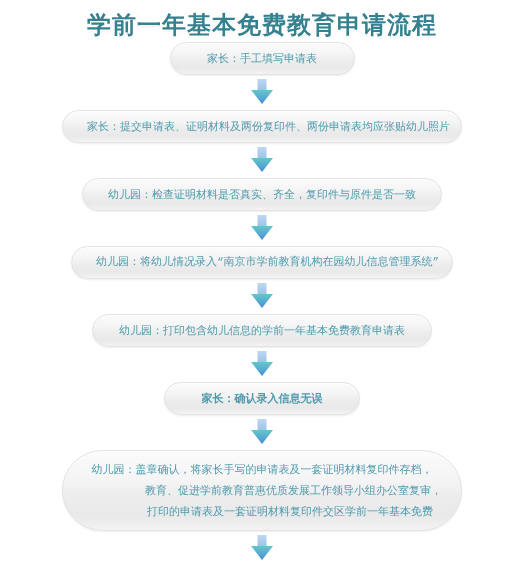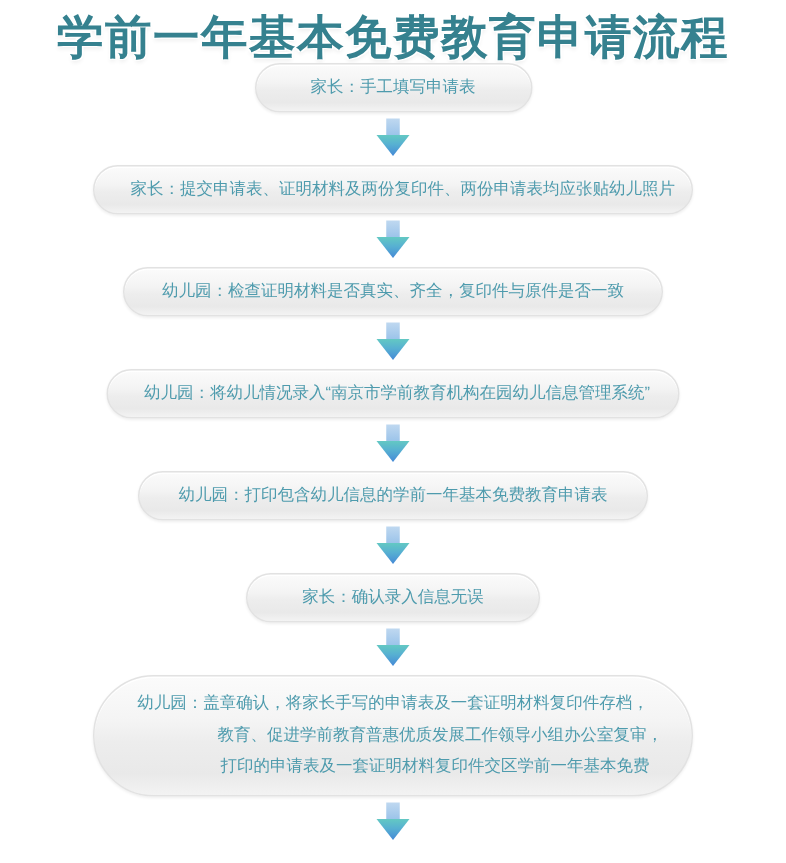--- a/index.html
+++ b/index.html
@@ -20,21 +20,21 @@
     height: 575px;
     display: flex;
     flex-direction: column;
     align-items: center;
   }
 
   
   .title {
     margin-top: 8px;
     margin-bottom: 0;
-    font-size: 31px;
+    font-size: 24px;
     line-height: 34px;
     font-weight: bold;
     letter-spacing: 1px;
     color: #35818f;
     text-shadow:
        1px  1px 0 rgba(255,255,255,0.95),
       -1px -1px 0 rgba(255,255,255,0.95),
        1px -1px 0 rgba(255,255,255,0.85),
       -1px  1px 0 rgba(255,255,255,0.85),
        0 2px 3px rgba(0,0,0,0.07);
@@ -152,21 +152,21 @@
           <stop offset="45%" stop-color="#57b0d2"></stop>
           <stop offset="100%" stop-color="#4589d6"></stop>
         </linearGradient>
       </defs>
       <rect x="10.5" y="1" width="9" height="11" fill="url(#shaftGrad3)"></rect>
       <path d="M4 12 L26 12 L15 26 Z" fill="url(#headGrad3)"></path>
     </svg>
   </span>
 </div>
       <div style="display: flex; justify-content: center;">
-        <div class="node" style="width: 382px; margin: 0px auto;">幼儿园：将幼儿情况录入“南京市学前教育机构在园幼儿信息管理系统”</div>
+        <div class="node" style="width: 382px; margin: 0px auto; font-family: Liberation Mono, monospace;">幼儿园：将幼儿情况录入“南京市学前教育机构在园幼儿信息管理系统”</div>
       </div>
       <div style="display: flex; justify-content: center;">
   <span class="arrow-wrap">
     <svg class="arrow" viewBox="0 0 30 30" xmlns="http://www.w3.org/2000/svg">
       <defs>
         <linearGradient id="shaftGrad4" x1="0" y1="0" x2="0" y2="1">
           <stop offset="0%" stop-color="#bfd8f0"></stop>
           <stop offset="100%" stop-color="#9cc4ea"></stop>
         </linearGradient>
         <linearGradient id="headGrad4" x1="0" y1="0" x2="0" y2="1">
@@ -195,21 +195,21 @@
           <stop offset="0%" stop-color="#63c8c3"></stop>
           <stop offset="45%" stop-color="#57b0d2"></stop>
           <stop offset="100%" stop-color="#4589d6"></stop>
         </linearGradient>
       </defs>
       <rect x="10.5" y="1" width="9" height="11" fill="url(#shaftGrad5)"></rect>
       <path d="M4 12 L26 12 L15 26 Z" fill="url(#headGrad5)"></path>
     </svg>
   </span>
 </div>
-      <div style="display: flex; justify-content: center;">
+      <div style="display: flex; justify-content: center; font-weight: bold;">
         <div class="node" style="width: 196px; margin: 0px auto;">家长：确认录入信息无误</div>
       </div>
       <div style="display: flex; justify-content: center;">
   <span class="arrow-wrap">
     <svg class="arrow" viewBox="0 0 30 30" xmlns="http://www.w3.org/2000/svg">
       <defs>
         <linearGradient id="shaftGrad6" x1="0" y1="0" x2="0" y2="1">
           <stop offset="0%" stop-color="#bfd8f0"></stop>
           <stop offset="100%" stop-color="#9cc4ea"></stop>
         </linearGradient>

